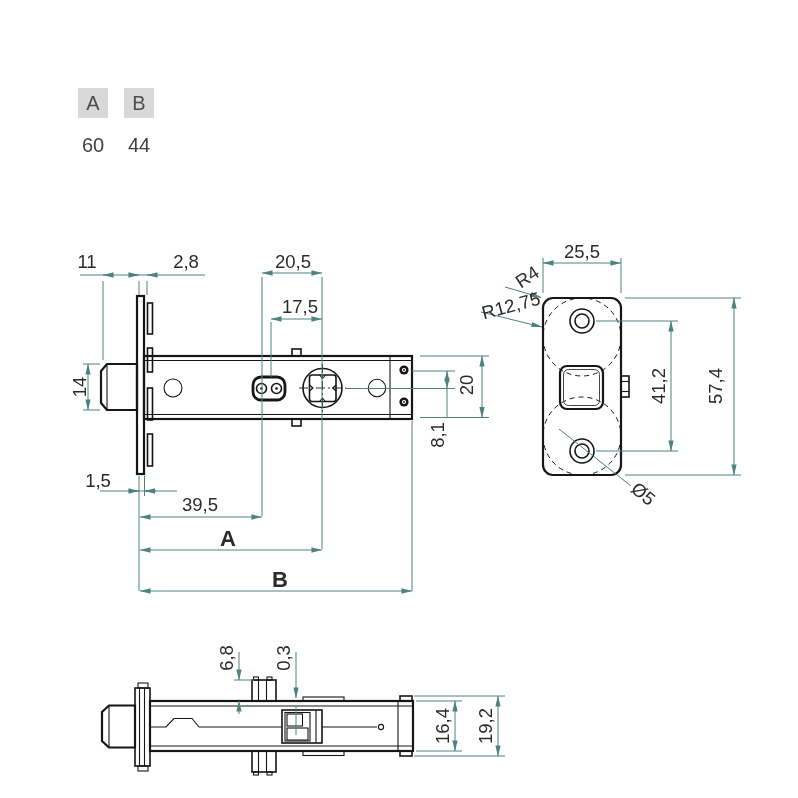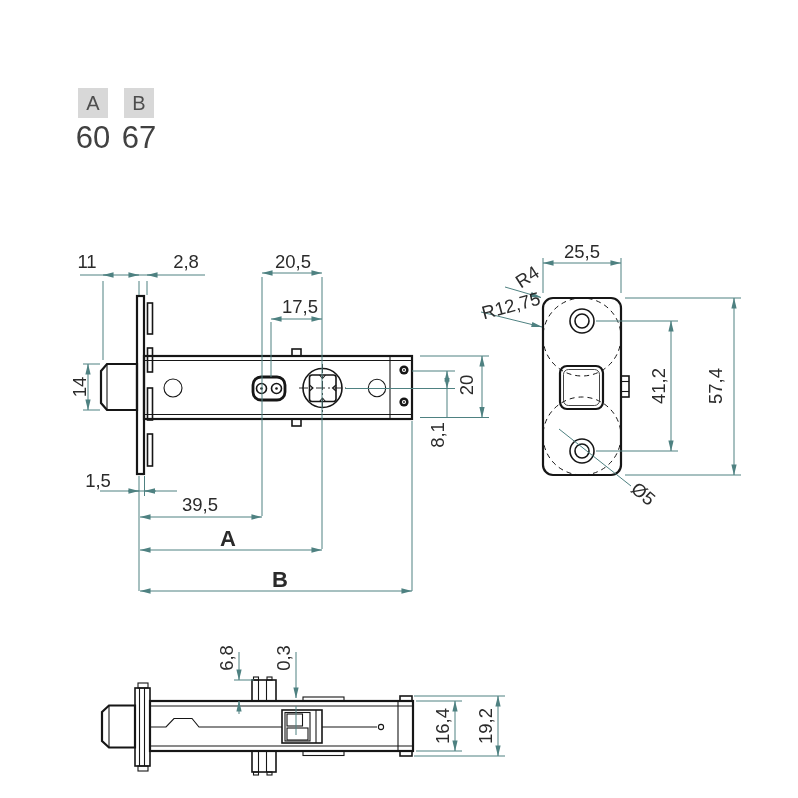--- a/index.html
+++ b/index.html
@@ -8,21 +8,21 @@
   }
   html,body{margin:0;padding:0;background:var(--c-bg);}
   #stage{position:relative;width:798px;height:798px;background:var(--c-bg);overflow:hidden;
          font-family:"Liberation Sans","DejaVu Sans",sans-serif;}
   #drawing{position:absolute;left:0;top:0;}
   
   .param-table{position:absolute;left:78px;top:88px;display:flex;gap:16px;}
   .param-col{display:flex;flex-direction:column;align-items:center;width:30px;}
   .param-head{width:30px;height:30px;background:var(--c-thbg);color:#4d4d4d;
               display:flex;align-items:center;justify-content:center;font-size:20px;}
-  .param-val{margin-top:2px;color:var(--c-ttxt);font-size:31px;}
+  .param-val{margin-top:16px;color:var(--c-ttxt);font-size:20px;}
   
   .outline{stroke:var(--c-ink);stroke-width:2.2;fill:none;stroke-linejoin:miter;}
   .mid{stroke:var(--c-ink);stroke-width:1.6;fill:none;}
   .thin{stroke:var(--c-ink);stroke-width:1.1;fill:none;}
   .center{stroke:var(--c-ink);stroke-width:0.9;fill:none;stroke-dasharray:9 3 2 3;}
   .dashed{stroke:var(--c-ink);stroke-width:1;fill:none;stroke-dasharray:5 4;}
   .dim{stroke:var(--c-dim);stroke-width:1;fill:none;}
   .dimtxt{fill:var(--c-txt);font-size:18.5px;}
   .dimbold{fill:var(--c-txt);font-size:22px;font-weight:bold;}
   .arrhead{fill:var(--c-dim);stroke:none;}
@@ -34,21 +34,21 @@
 
 <div id="stage">
 
   <div class="param-table">
     <div class="param-col">
       <div class="param-head">A</div>
       <div class="param-val">60</div>
     </div>
     <div class="param-col">
       <div class="param-head">B</div>
-      <div class="param-val">67</div>
+      <div class="param-val">44</div>
     </div>
   </div>
 
   <svg id="drawing" width="798" height="798" viewBox="0 0 798 798">
     <defs>
       <marker id="arr" viewBox="0 0 10 6" refX="9.6" refY="3" markerWidth="11" markerHeight="7" markerUnits="userSpaceOnUse" orient="auto-start-reverse">
         <path class="arrhead" d="M0 0.6 L10 3 L0 5.4 Z"></path>
       </marker>
     </defs>
 

